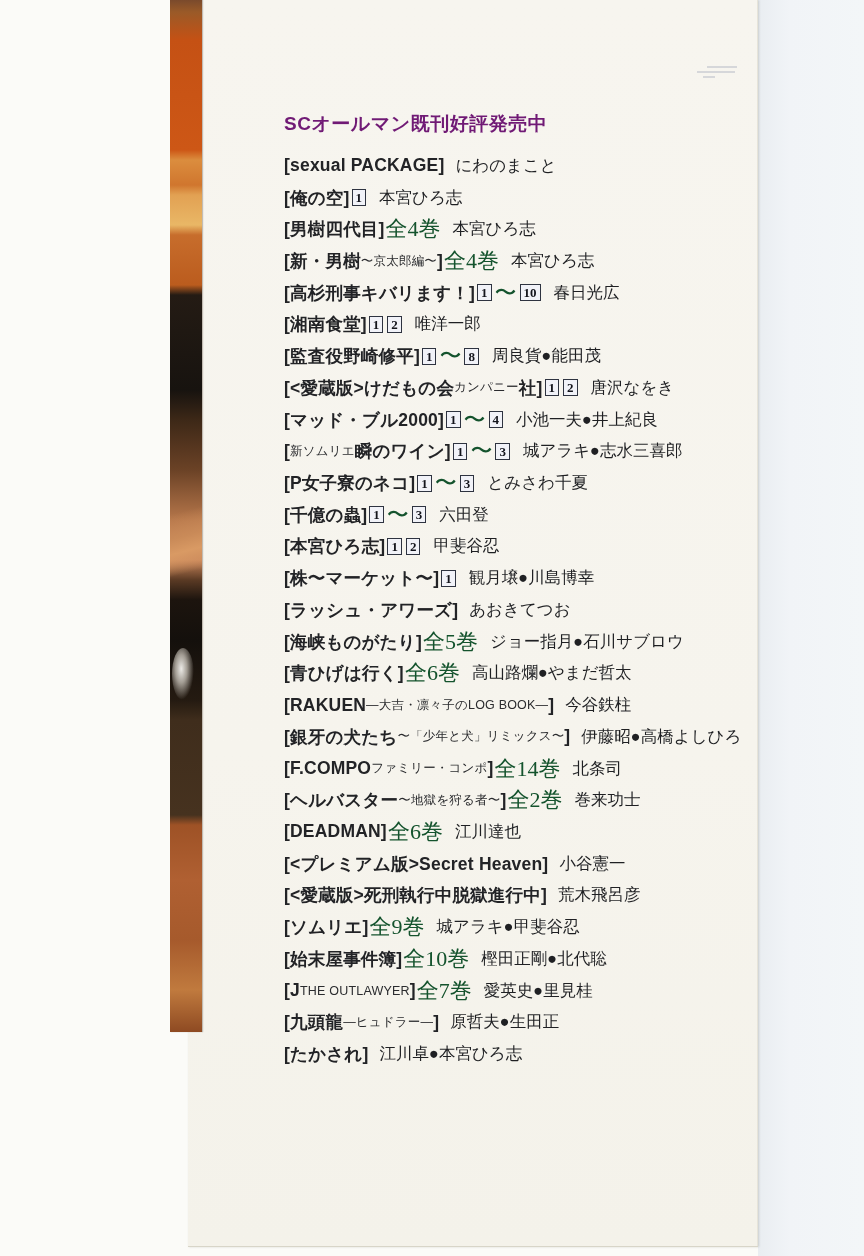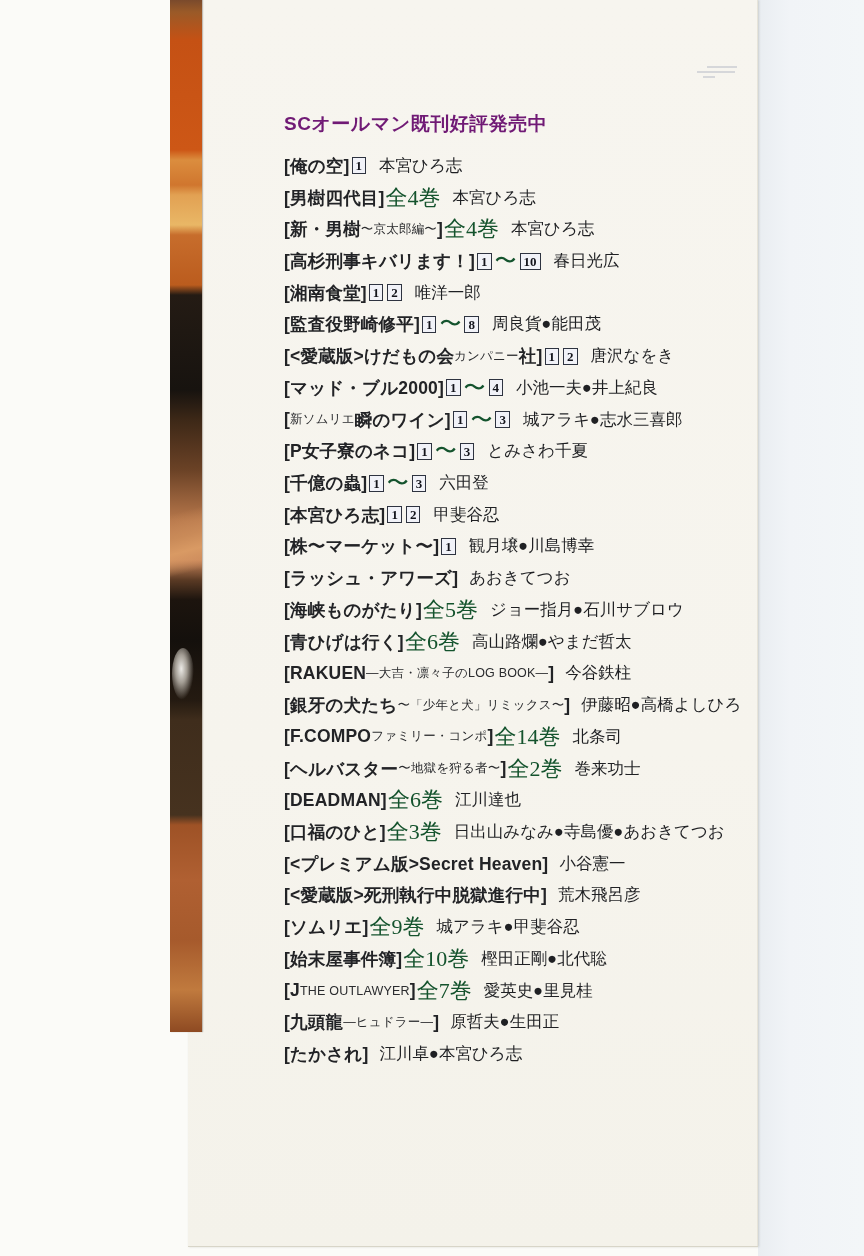--- a/index.html
+++ b/index.html
@@ -76,20 +76,24 @@
 <div class="stamp">
     <i></i>
     <i></i>
     <i></i>
   </div>
 
 <div class="content">
   <div class="header">SCオールマン既刊好評発売中</div>
   <div id="list">
       <div class="row">
+        <span class="seg-b">[sexual PACKAGE]</span>
+        <span class="seg-a">にわのまこと</span>
+      </div>
+      <div class="row">
         <span class="seg-b">[俺の空]</span>
         <span class="seg-n">1</span>
         <span class="seg-a">本宮ひろ志</span>
       </div>
       <div class="row">
         <span class="seg-b">[男樹四代目]</span>
         <span class="seg-v">全4巻</span>
         <span class="seg-a">本宮ひろ志</span>
       </div>
       <div class="row">
@@ -207,25 +211,20 @@
         <span class="seg-b">]</span>
         <span class="seg-v">全2巻</span>
         <span class="seg-a">巻来功士</span>
       </div>
       <div class="row">
         <span class="seg-b">[DEADMAN]</span>
         <span class="seg-v">全6巻</span>
         <span class="seg-a">江川達也</span>
       </div>
       <div class="row">
-        <span class="seg-b">[口福のひと]</span>
-        <span class="seg-v">全3巻</span>
-        <span class="seg-a">日出山みなみ●寺島優●あおきてつお</span>
-      </div>
-      <div class="row">
         <span class="seg-b">[&lt;プレミアム版&gt;Secret Heaven]</span>
         <span class="seg-a">小谷憲一</span>
       </div>
       <div class="row">
         <span class="seg-b">[&lt;愛蔵版&gt;死刑執行中脱獄進行中]</span>
         <span class="seg-a">荒木飛呂彦</span>
       </div>
       <div class="row">
         <span class="seg-b">[ソムリエ]</span>
         <span class="seg-v">全9巻</span>

